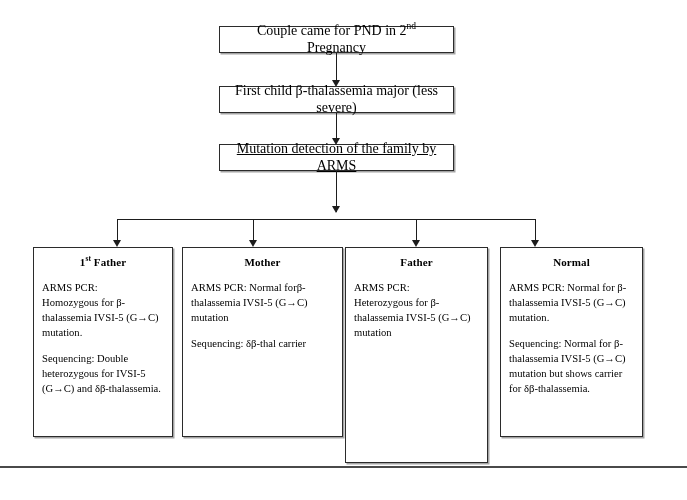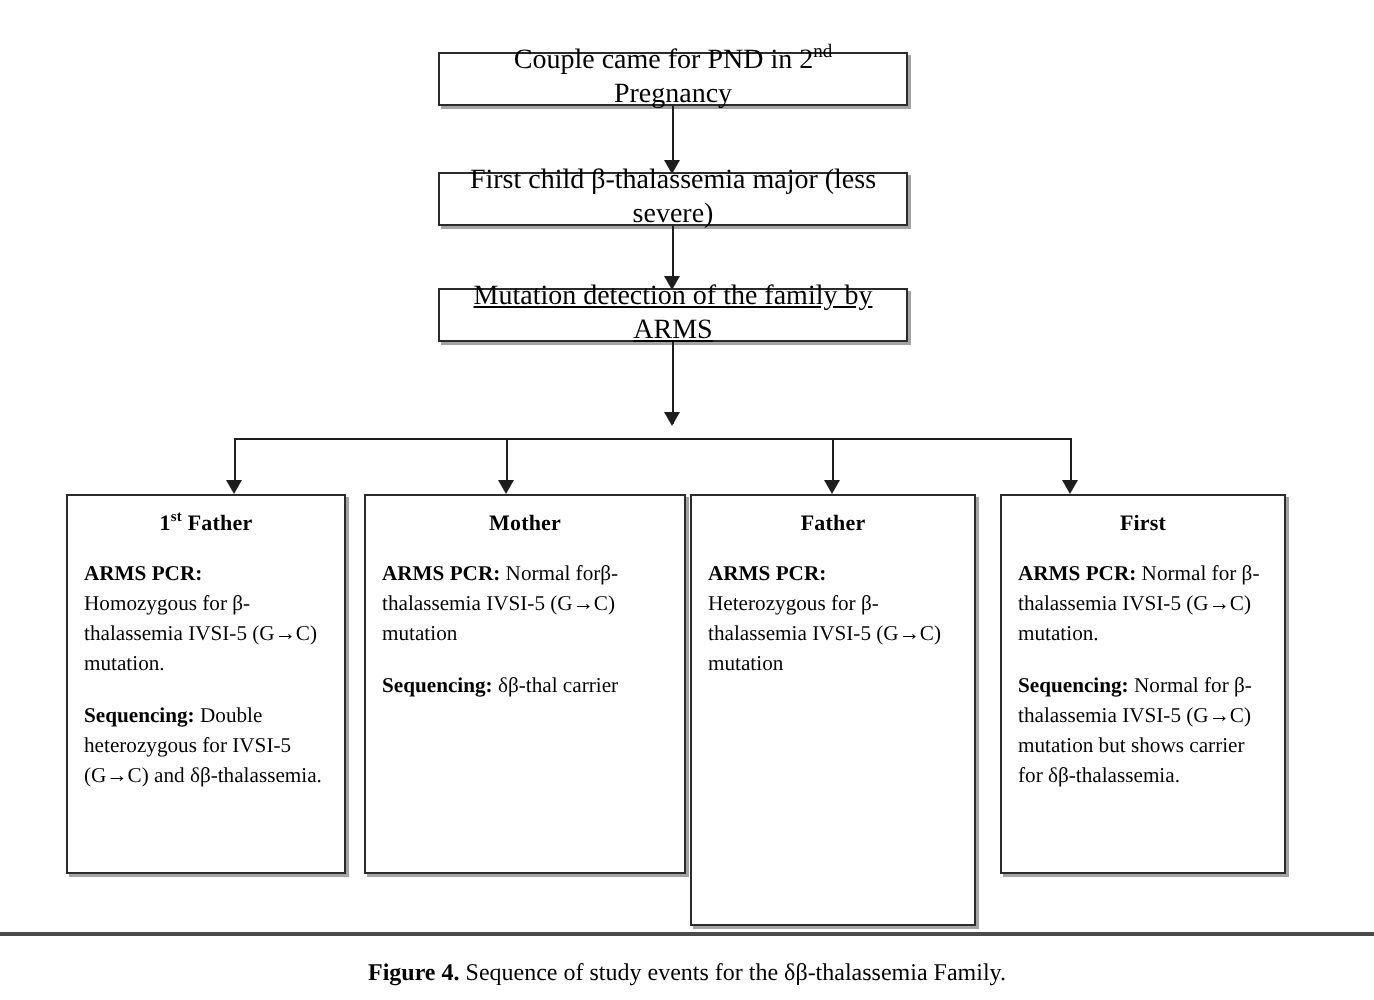--- a/index.html
+++ b/index.html
@@ -54,21 +54,21 @@
     text-align: center;
     font-weight: bold;
     font-size: 11px;
     margin-bottom: 9px;
     letter-spacing: .1px;
   }
   .para {
     margin: 0 0 11px 0;
   }
   .para:last-child { margin-bottom: 0; }
-  .lbl { font-weight: bold; }
+  .lbl { font-weight: normal; }
   sup {
     font-size: 0.68em;
     vertical-align: super;
     line-height: 0;
   }
 
   
   .vline {
     position: absolute;
     width: 1px;
@@ -168,27 +168,24 @@
 
   <div class="flowbox personbox" style="left:345px; top:247px; width:143px; height:216px;">
     <div class="person-title"><span>Father</span><sup></sup><span></span></div>
     <p class="para">
       <span class="lbl">ARMS PCR:</span><span></span><br>
       <span>Heterozygous for β-thalassemia IVSI-5 (G→C) mutation</span>
     </p>
   </div>
 
   <div class="flowbox personbox" style="left:500px; top:247px; width:143px; height:190px;">
-    <div class="person-title"><span>First</span><sup></sup><span></span></div>
+    <div class="person-title"><span>Normal</span><sup></sup><span></span></div>
     <p class="para">
       <span class="lbl">ARMS PCR:</span><span> Normal for β-thalassemia IVSI-5 (G→C) mutation.</span>
     </p>
     <p class="para">
       <span class="lbl">Sequencing:</span><span> Normal for β-thalassemia IVSI-5 (G→C) mutation but shows carrier for  δβ-thalassemia.</span>
     </p>
   </div>
 
   <div class="rule" style="top:466px;"></div>
-  <div class="caption" style="top:479px;">
-    <span class="fignum">Figure 4.</span><span> Sequence of study events for the δβ-thalassemia Family.</span>
-  </div>
 
 </div>
 
 </body></html>

